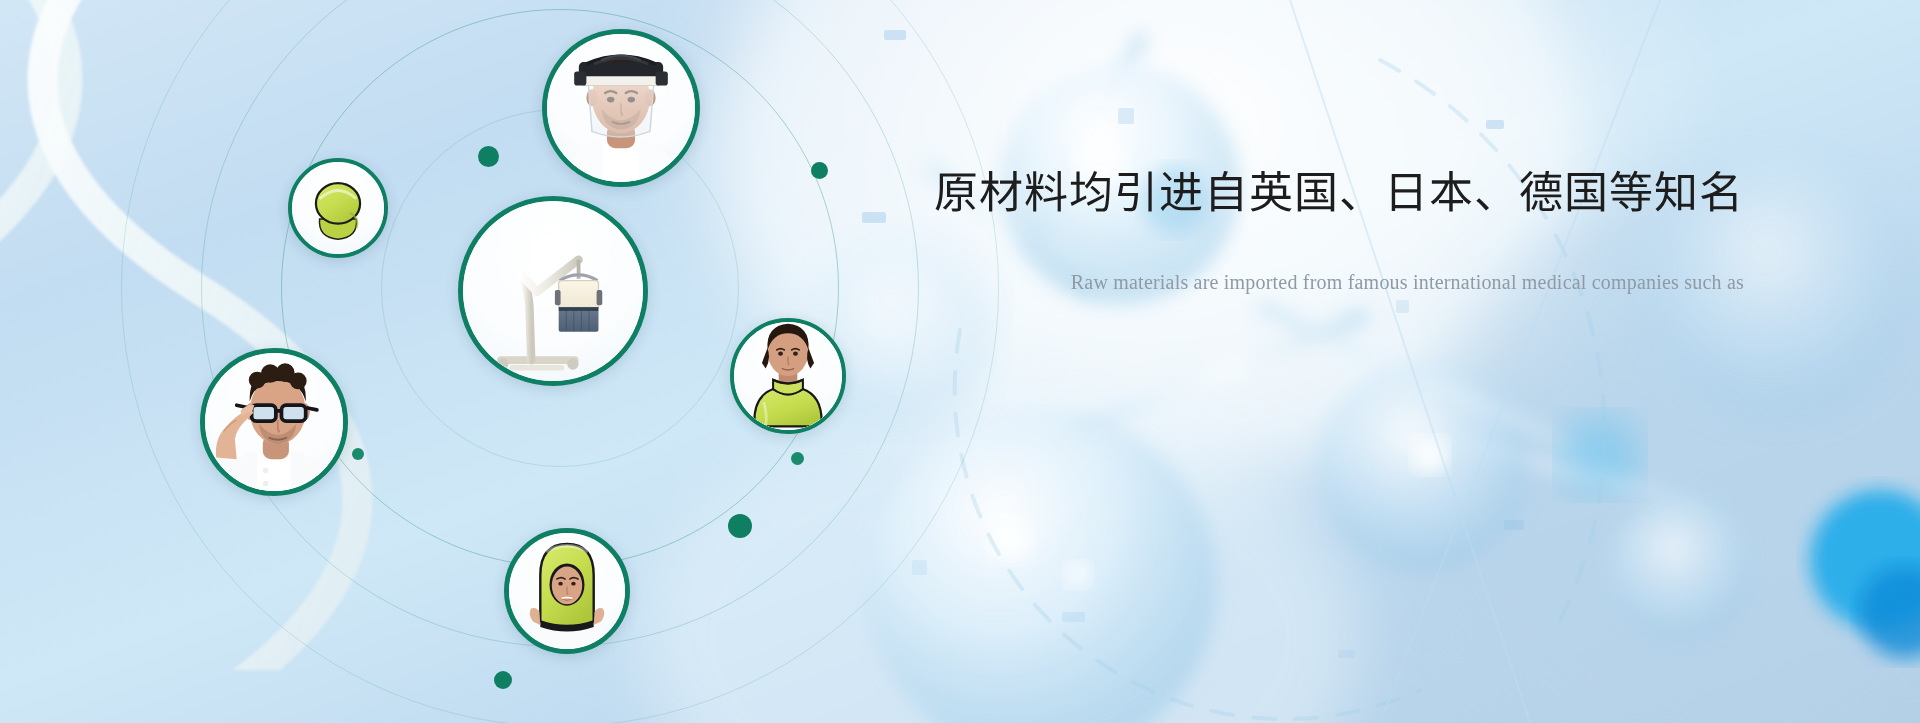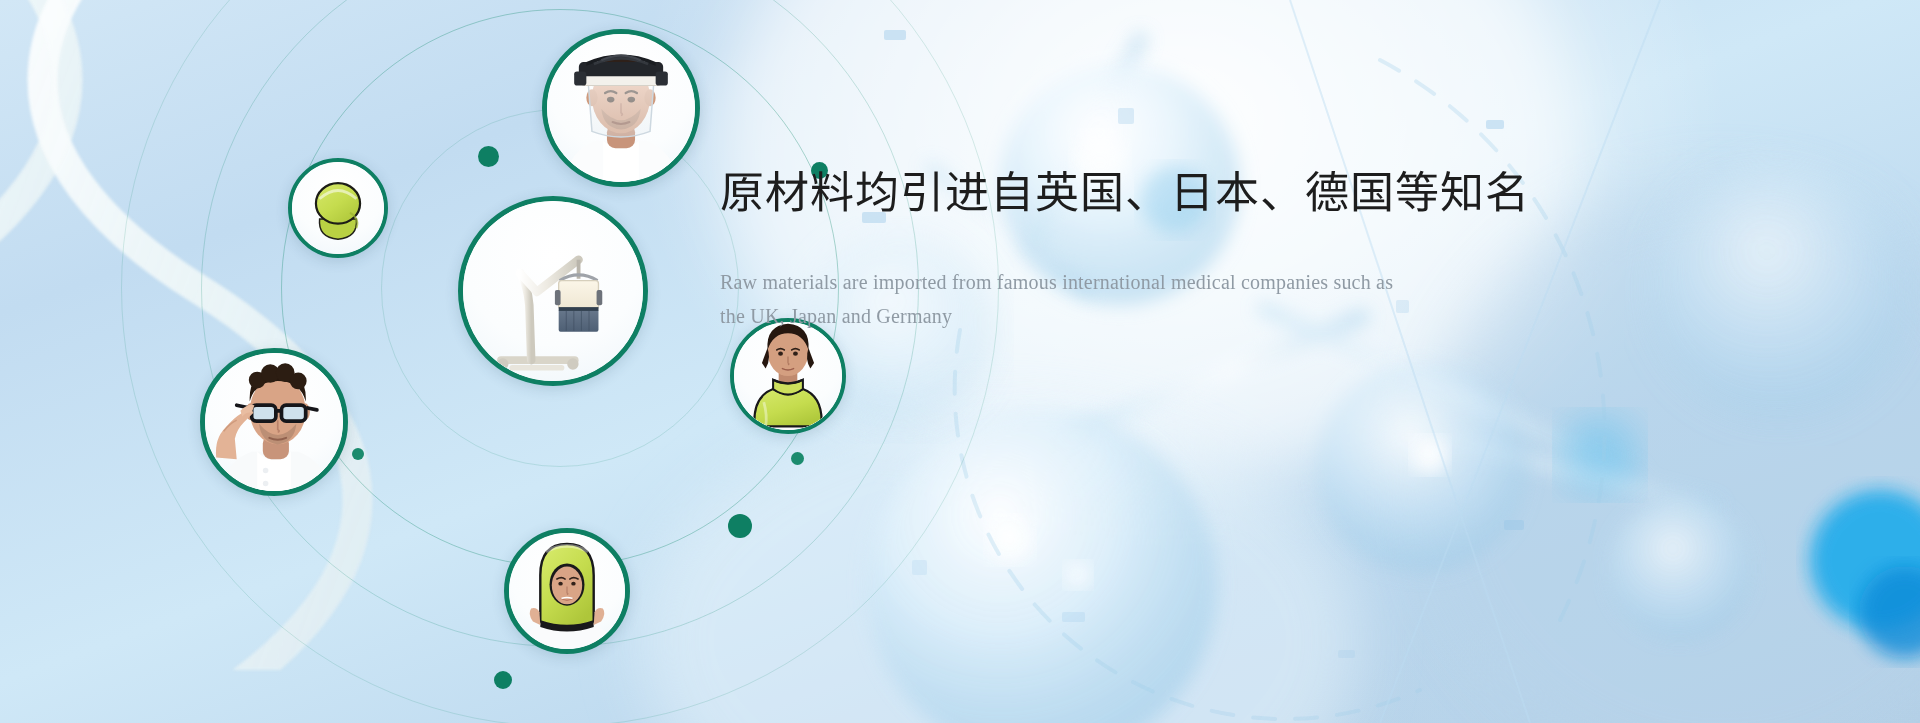--- a/index.html
+++ b/index.html
@@ -97,35 +97,36 @@
     overflow: hidden;
     background: radial-gradient(circle at 50% 30%, #ffffff 0%, #fbfdfe 58%, #eef5fa 100%);
   }
 
   
   .copy {
     position: absolute;
     right: 0px;
     top: 164px;
     width: 1200px;
+    text-align: right;
     padding-right: 176px;
   }
   .headline {
     margin: 0;
     font-family: "Liberation Sans", "DejaVu Sans", sans-serif;
     font-size: 44px;
     line-height: 1.34;
     letter-spacing: 1px;
     font-weight: 400;
     color: #1d1d1d;
     white-space: nowrap;
   }
   .headline .l2 { display: block; }
   .subcopy {
-    margin: 42px 8px 0 0;
+    margin: 42px 0 0 0;
     font-family: "Liberation Serif", "DejaVu Serif", serif;
     font-size: 20px;
     line-height: 1.72;
     color: #8f9aa4;
     letter-spacing: 0.2px;
   }
   .subcopy span { display: block; }
 </style>
 </head>
 <body>
@@ -492,17 +493,16 @@
       </svg>
     </div>
   </div>
 
   <div class="copy">
     <h1 class="headline">
       <span class="l1">原材料均引进自英国、日本、德国等知名</span>
     </h1>
     <p class="subcopy">
       <span>Raw materials are imported from famous international medical companies such as</span>
-      <span>the UK, Japan and Germany</span>
     </p>
   </div>
 
 </div>
 
 </body></html>

